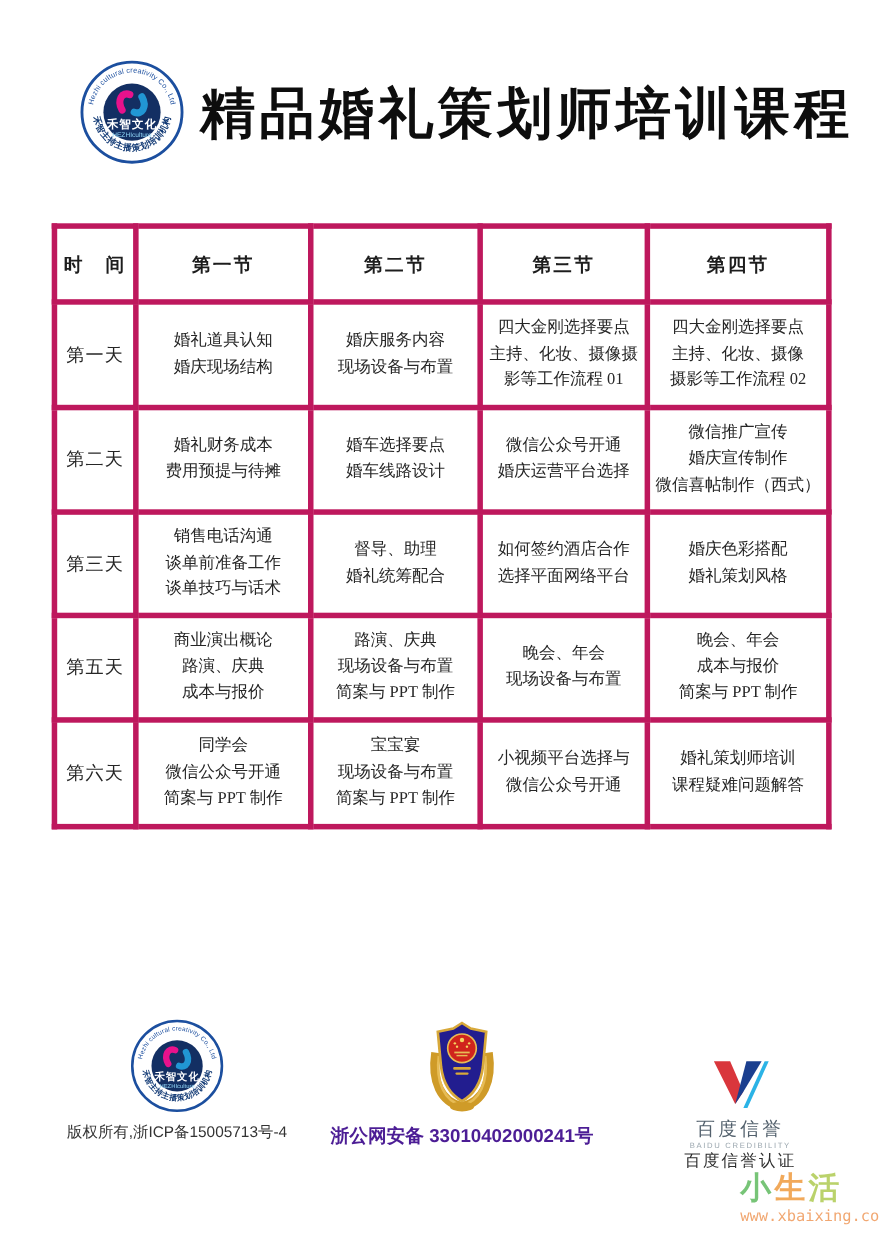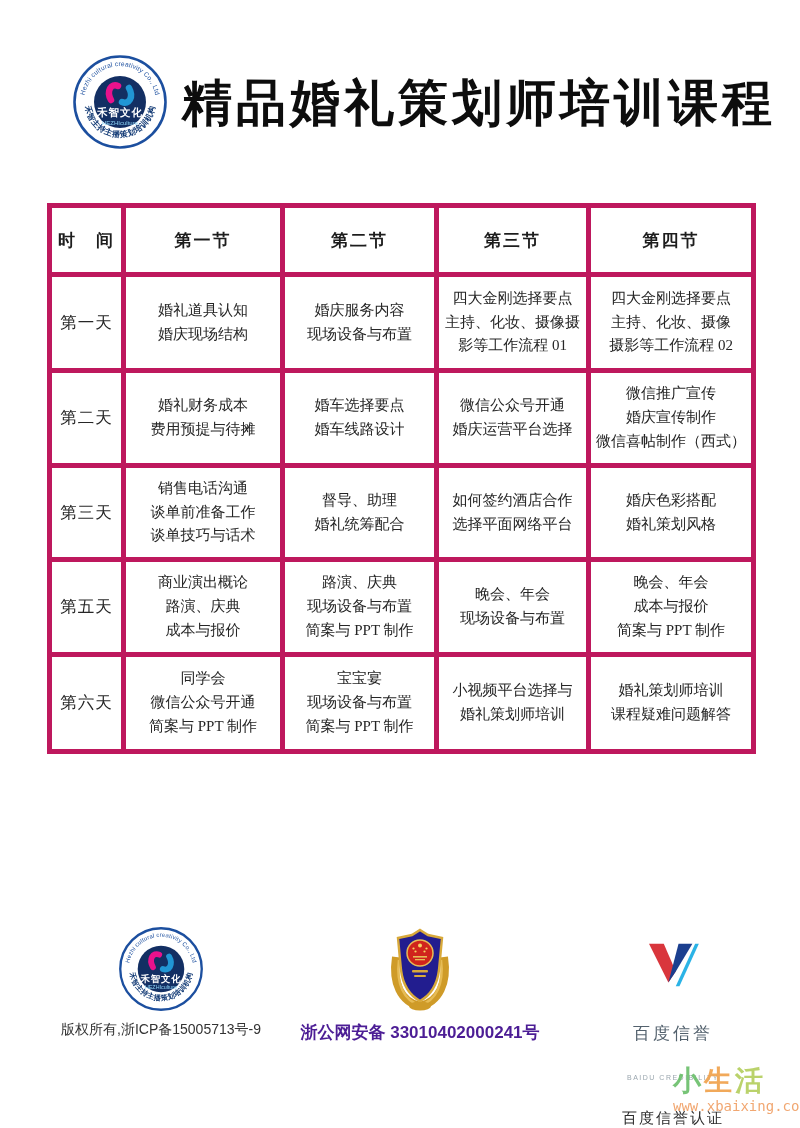--- a/index.html
+++ b/index.html
@@ -19,21 +19,21 @@
   .course th { font-size:17px; font-weight:bold; letter-spacing:2px; color:#1d1d1d; }
   .course td.day { font-size:16.5px; letter-spacing:1px;text-align:center; }
   .course td.cell { font-size:15px; line-height:1.58; white-space:pre-line; }
   tr.trh0 { height:69px; } tr.trh1 { height:96px; } tr.trh2 { height:95px; }
   tr.trh3 { height:94px; } tr.trh4 { height:94px; } tr.trh5 { height:95px; } tr.trh6 { height:97px; }
 
   
   .fblock { position:absolute; display:flex; flex-direction:column; align-items:center; }
   .f-left   { left:54px;  top:926px; width:214px; }
   .f-center { left:308px; top:926px; width:224px; }
-  .f-right  { left:594px; top:942px; width:158px;gap:28px; }
+  .f-right  { left:594px; top:963px; width:158px; }
   .icp-text    { margin-top:9px; font-size:14px; color:#333333; white-space:nowrap; }
   .police-text { margin-top:7px; font-size:17px; font-weight:bold; color:#4c1d95; white-space:nowrap; }
   .baidu-name  { margin-top:4px; font-size:17px; color:#53616d; letter-spacing:3px; white-space:nowrap; }
   .baidu-en    { margin-top:1px; font-size:7px; color:#9aa6ae; letter-spacing:1.5px; white-space:nowrap; }
   .baidu-cert  { font-size:15px; color:#2d2d2d; letter-spacing:2px; white-space:nowrap; }
 
   
   .watermark { position:absolute; left:656px; top:1063px; width:142px; display:flex; align-items:flex-start; opacity:0.92; }
   .wm-text  { margin-left:17px; }
   .wm-brand { font-size:28px; font-weight:bold; letter-spacing:3px; line-height:1.25; font-family:"Liberation Serif", serif; white-space:nowrap; }
@@ -135,21 +135,21 @@
     </tr>
     <tr class="trh6">
       <td class="day">第六天</td>
       <td class="cell">同学会
 微信公众号开通
 简案与 PPT 制作</td>
       <td class="cell">宝宝宴
 现场设备与布置
 简案与 PPT 制作</td>
       <td class="cell">小视频平台选择与
-婚礼策划师培训</td>
+微信公众号开通</td>
       <td class="cell">婚礼策划师培训
 课程疑难问题解答</td>
     </tr>
   </tbody>
 </table>
 
 <div class="fblock f-left">
   <svg width="86" height="86" viewBox="0 0 96 96">
     <defs>
       <path id="arc-top-2" d="M 12,48 A 36,36 0 0 1 84,48"></path>
@@ -161,21 +161,21 @@
     <path d="M 57,34 C 62,43 57,51 50,48" stroke="#2196d4" stroke-width="6.5" fill="none" stroke-linecap="round"></path>
     <text font-size="6.6" fill="#1c4f9f" letter-spacing="0.2">
       <textPath href="#arc-top-2" startOffset="50%" text-anchor="middle">Hezhi cultural creativity Co., Ltd</textPath>
     </text>
     <text font-size="8" font-weight="bold" fill="#123a75" letter-spacing="0.4">
       <textPath href="#arc-bot-2" startOffset="50%" text-anchor="middle">禾智主持主播策划培训机构</textPath>
     </text>
     <text x="48" y="62" text-anchor="middle" font-size="10.5" font-weight="bold" fill="#ffffff" letter-spacing="1">禾智文化</text>
     <text x="48" y="70.5" text-anchor="middle" font-size="6" fill="#8fd4f5">HEZHIculture</text>
   </svg>
-  <div class="icp-text">版权所有,浙ICP备15005713号-9</div>
+  <div class="icp-text">版权所有,浙ICP备15005713号-4</div>
 </div>
 
 <div class="fblock f-center">
   <svg width="64" height="88" viewBox="0 0 64 88">
     <path d="M 32,80 C 13,76 4,57 8,31" stroke="#cf9b28" stroke-width="8" fill="none"></path>
     <path d="M 32,80 C 51,76 60,57 56,31" stroke="#cf9b28" stroke-width="8" fill="none"></path>
     <path d="M 32,79 C 16,75 8,58 11,34" stroke="#e7bc55" stroke-width="2.5" fill="none"></path>
     <path d="M 32,79 C 48,75 56,58 53,34" stroke="#e7bc55" stroke-width="2.5" fill="none"></path>
     <ellipse cx="32" cy="80" rx="11" ry="4.5" fill="#cf9b28"></ellipse>
     <path d="M 32,4 L 40,9 L 54,12 L 51,44 C 49,60 41,70 32,75 C 23,70 15,60 13,44 L 10,12 L 24,9 Z" fill="#221d8f" stroke="#d8a93a" stroke-width="2.4"></path>

